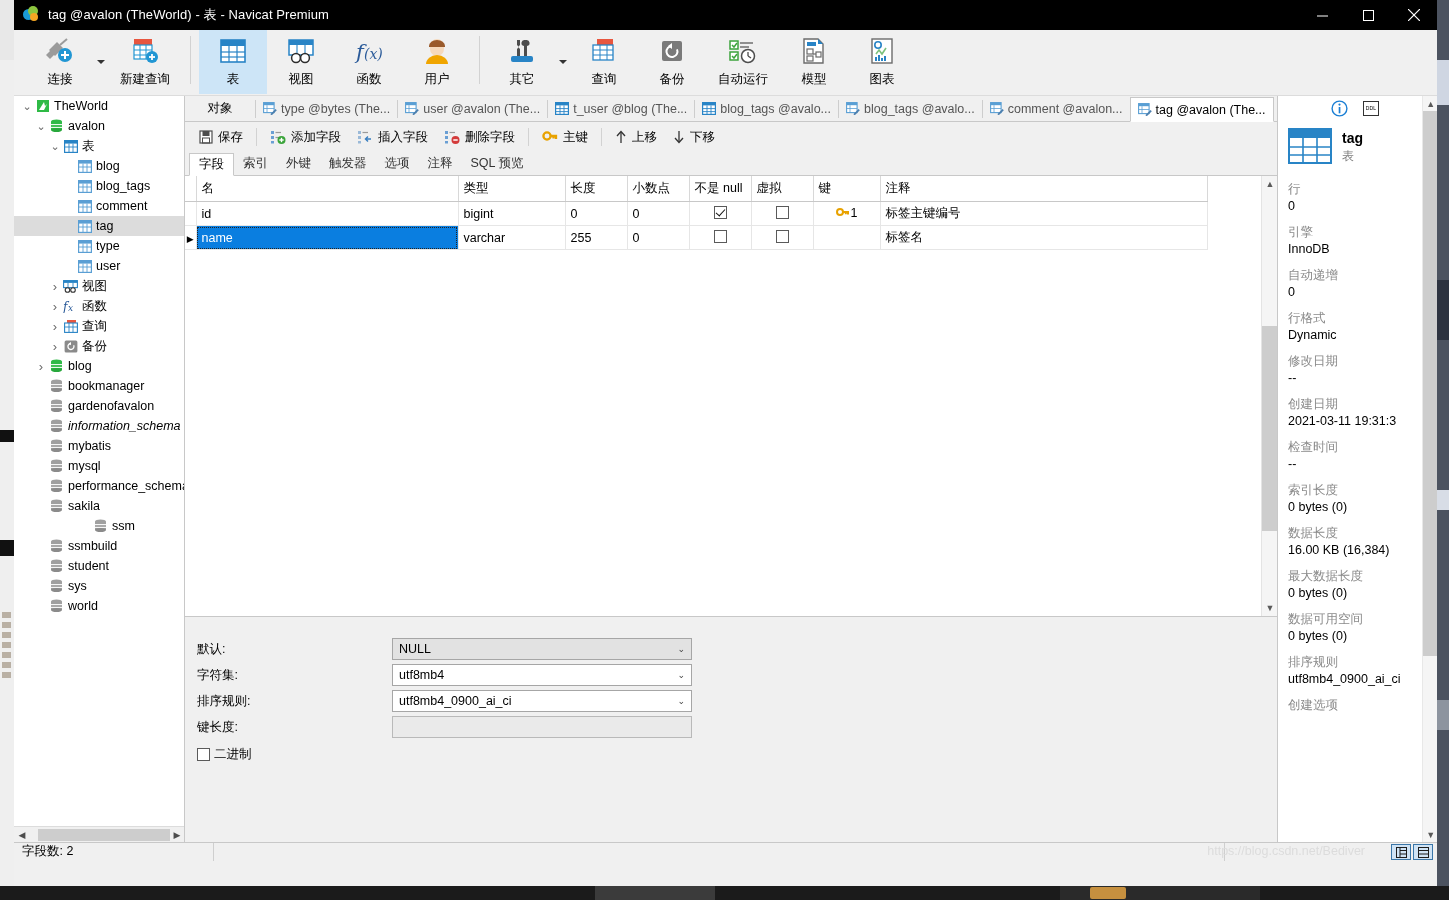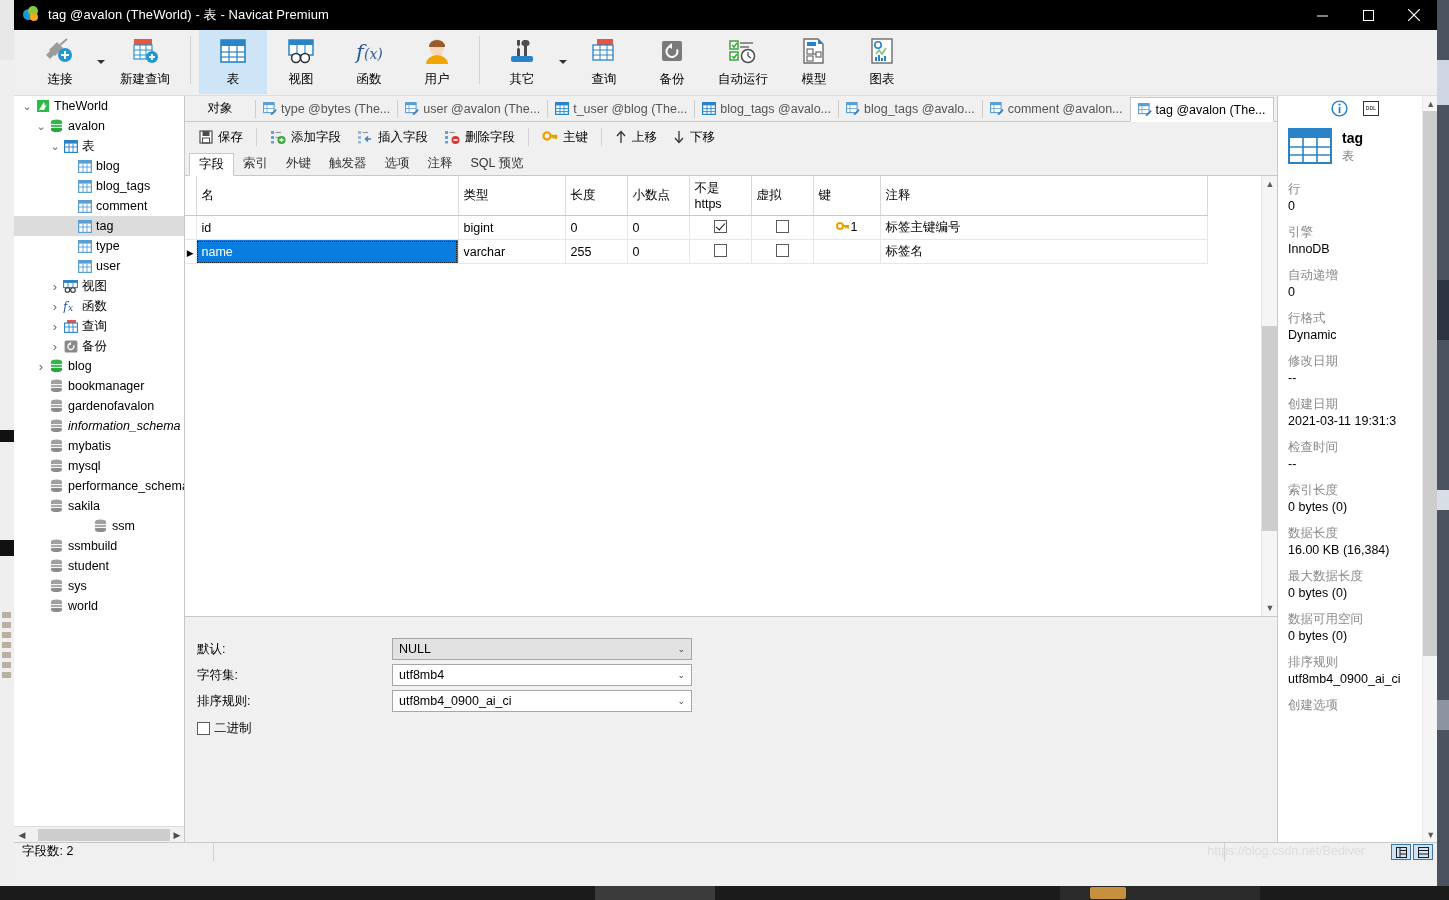--- a/index.html
+++ b/index.html
@@ -946,21 +946,21 @@
                 <col style="width:67px">
                 <col style="width:327px">
             </colgroup>
             <thead>
                 <tr id="ghead">
                   <th class="rowmark"></th>
                   <th>名</th>
                   <th>类型</th>
                   <th>长度</th>
                   <th>小数点</th>
-                  <th>不是 https</th>
+                  <th>不是 null</th>
                   <th>虚拟</th>
                   <th>键</th>
                   <th>注释</th>
                 </tr>
               </thead>
             <tbody id="gbody">
                 <tr class="">
                   <td class="rowmark"></td>
                   <td class="namecell">id</td>
                   <td>bigint</td>
@@ -1015,20 +1015,26 @@
                 <span class="dd">⌄</span>
               </div>
             </div>
             <div class="frow">
               <div class="flabel">排序规则:</div>
               <div class="fctl">
                 <span>utf8mb4_0900_ai_ci</span>
                 <span class="dd">⌄</span>
               </div>
             </div>
+            <div class="frow">
+              <div class="flabel">键长度:</div>
+              <div class="fctl disabled">
+                <span></span>
+              </div>
+            </div>
           </div>
         <div class="cbrow">
           <span class="chk"></span>
           <span>二进制</span>
         </div>
       </div>
     </div>
 
     <div class="info">
       <div class="infoinner">

